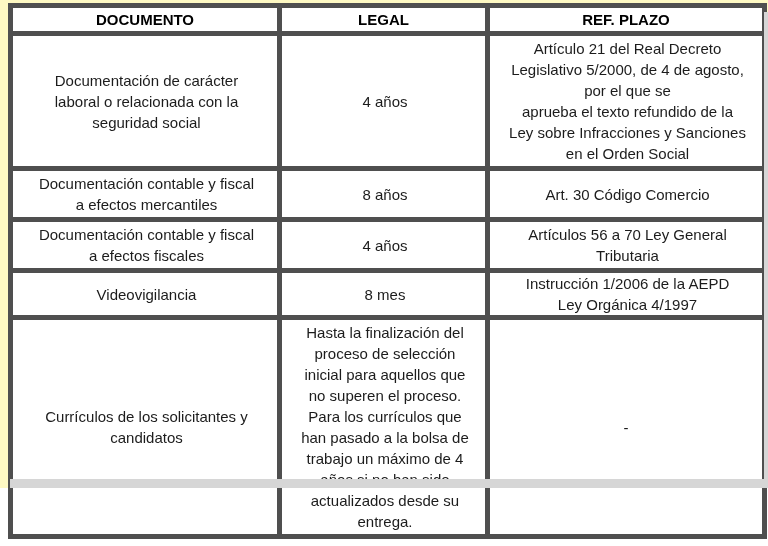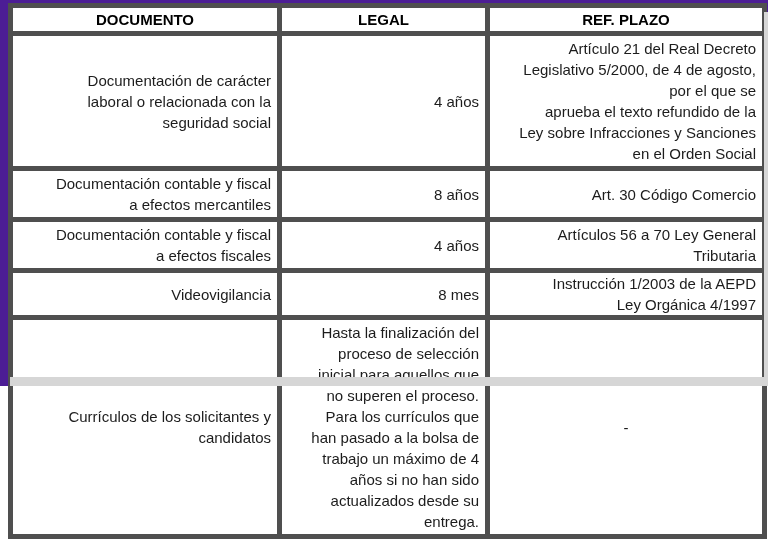--- a/index.html
+++ b/index.html
@@ -8,22 +8,22 @@
     width: 768px;
     height: 546px;
     background: #ffffff;
     font-family: "Liberation Sans", "DejaVu Sans", sans-serif;
     overflow: hidden;
   }
 
   .canvas {
     position: relative;
     width: 768px;
-    height: 386px;
-    background: #4c1d95;
+    height: 488px;
+    background: #fef9c3;
   }
 
   
   .edge-bottom {
     position: absolute;
     left: 10px; right: 0; bottom: 0;
     height: 9px;
     background: #d6d6d6;
   }
   .edge-right {
@@ -57,21 +57,21 @@
   .doc-table th {
     height: 24px;
     font-weight: bold;
     color: #000000;
     text-align: center;
     white-space: nowrap;
     padding: 1px 4px;
   }
 
   .doc-table td {
-    text-align: right;
+    text-align: center;
     padding: 2px 6px 2px 9px;
   }
 
   col.c-documento { width: 269px; }
   col.c-plazo     { width: 208px; }
   col.c-ref       { width: 277px; }
 
   tr.r1 td { height: 134px; }
   tr.r2 td { height: 44px; }
   tr.r3 td { height: 46px; }
@@ -120,21 +120,21 @@
       <tr class="r3">
         <td>Documentación contable y fiscal
 a efectos fiscales</td>
         <td>4 años</td>
         <td>Artículos 56 a 70 Ley General
 Tributaria</td>
       </tr>
       <tr class="r4">
         <td>Videovigilancia</td>
         <td>8 mes</td>
-        <td>Instrucción 1/2003 de la AEPD
+        <td>Instrucción 1/2006 de la AEPD
 Ley Orgánica 4/1997</td>
       </tr>
       <tr class="r5">
         <td>Currículos de los solicitantes y
 candidatos</td>
         <td>Hasta la finalización del
 proceso de selección
 inicial para aquellos que
 no superen el proceso.
 Para los currículos que

